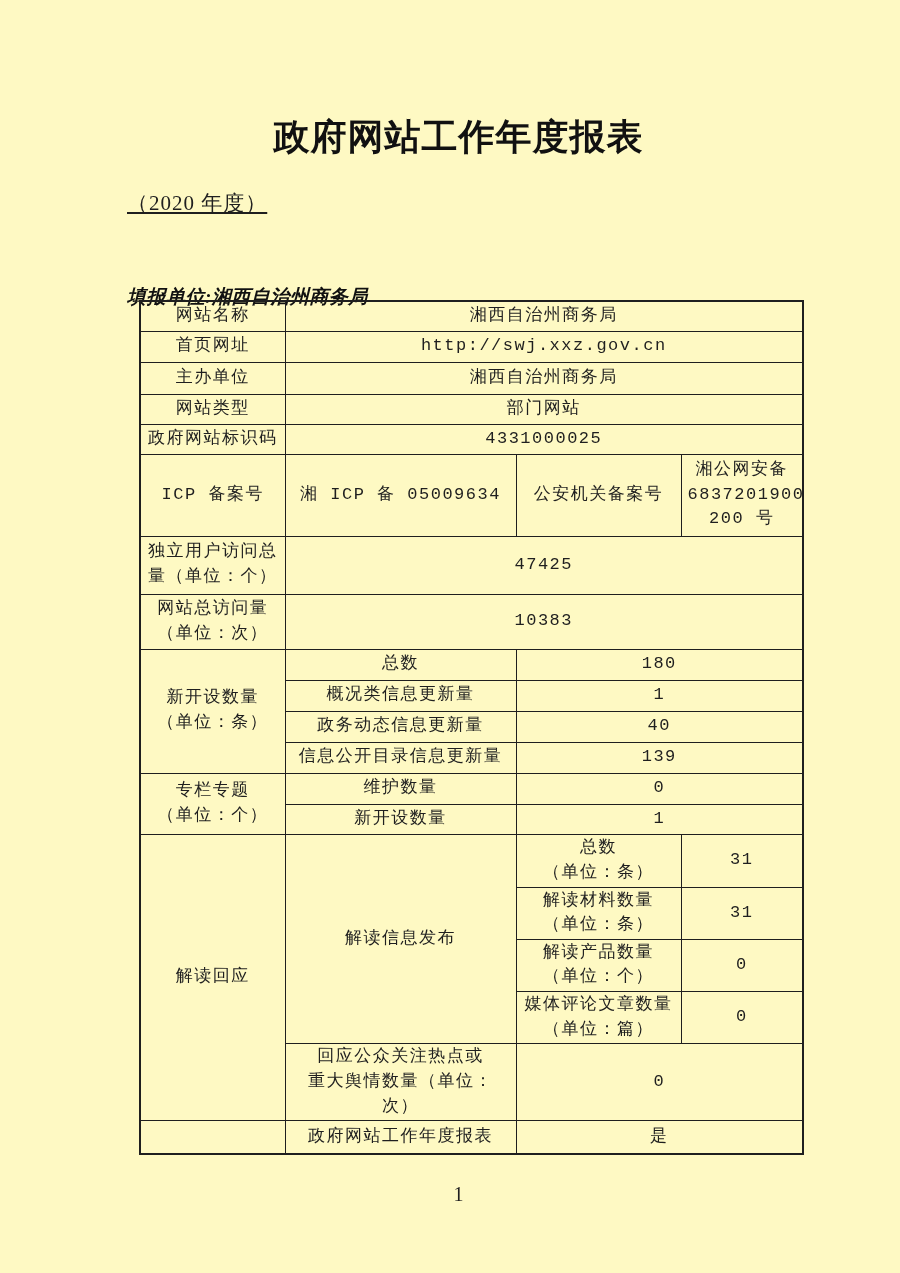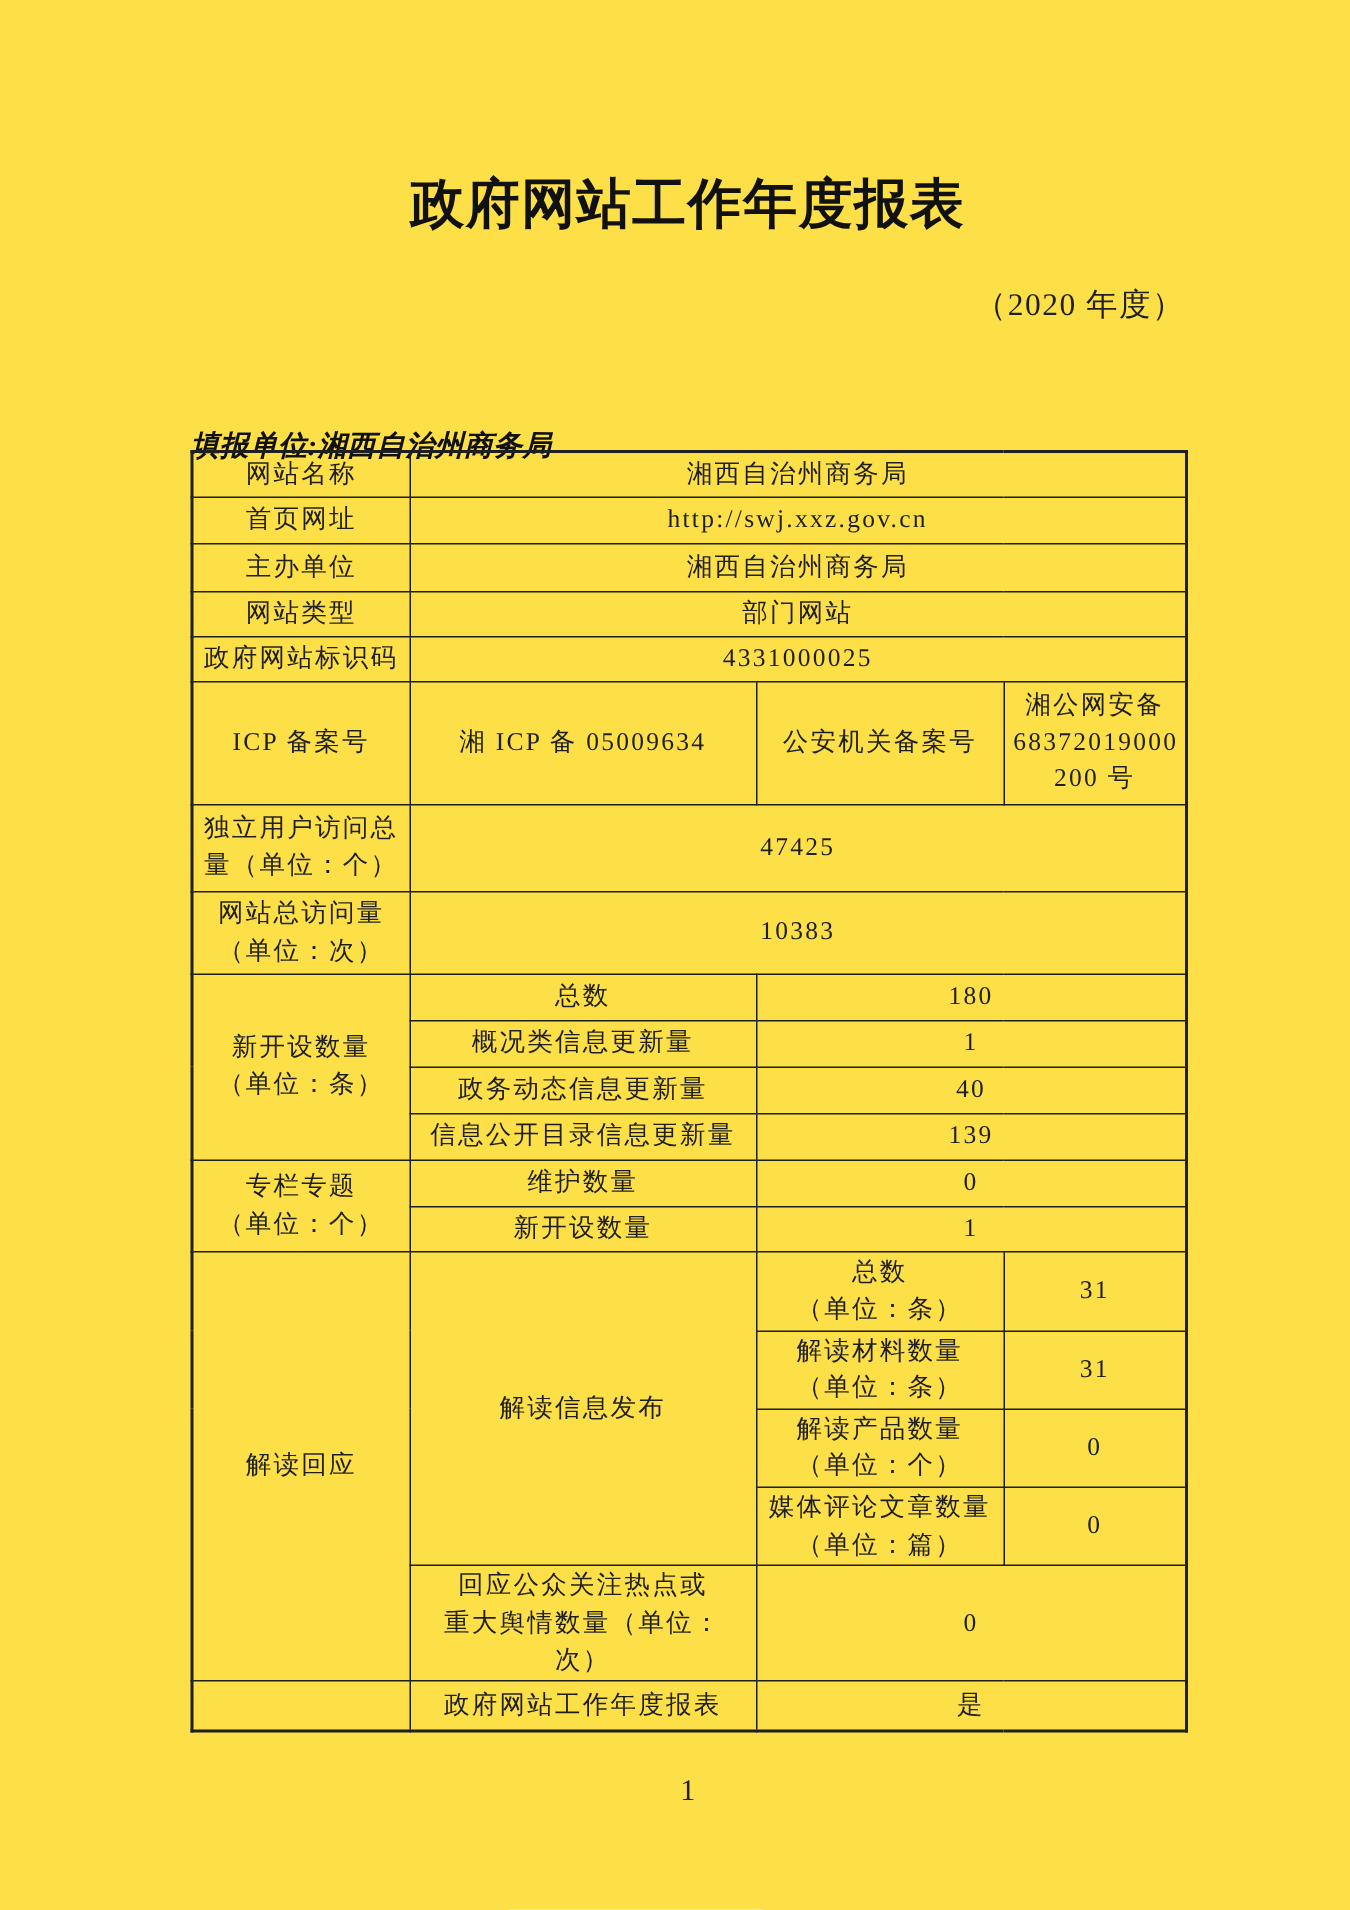--- a/index.html
+++ b/index.html
@@ -12,21 +12,21 @@
     height: 1273px;
     overflow: hidden;
     position: relative;
     color: #1f1f1f;
     font-family: "Liberation Serif", "DejaVu Serif", serif;
   }
   .page {
     position: relative;
     width: 900px;
     height: 1273px;
-    background: #fde047;
+    background: #fef9c3;
   }
   .content {
     position: absolute;
     left: 127px;
     top: 0;
     width: 663px;
   }
   .doc-title {
     position: absolute;
     left: 0;
@@ -39,43 +39,45 @@
     font-size: 36px;
     line-height: 1.15;
     letter-spacing: 1px;
     color: #111111;
   }
   .doc-subtitle {
     position: absolute;
     left: 0;
     width: 663px;
     top: 189px;
-    text-align: right;
+    text-align: left;
     font-size: 21px;
     letter-spacing: 1px;
     color: #1f1f1f;
+    text-decoration: underline;
   }
   .filing-unit {
     position: absolute;
     left: 0;
     top: 284px;
     font-size: 19px;
     font-weight: 700;
     letter-spacing: 0.5px;
     color: #111111;
     font-style: italic;
   }
   table.report {
     position: absolute;
-    left: 0;
+    left: 12px;
     top: 300px;
     width: 663px;
     table-layout: fixed;
     border-collapse: collapse;
     border: 2px solid #1f1f1f;
+    font-family: Liberation Mono, monospace;
   }
   table.report td {
     border: 1px solid #1f1f1f;
     text-align: center;
     vertical-align: middle;
     font-size: 17px;
     line-height: 1.45;
     letter-spacing: 1.5px;
     padding: 1px 6px;
     color: #1f1f1f;

